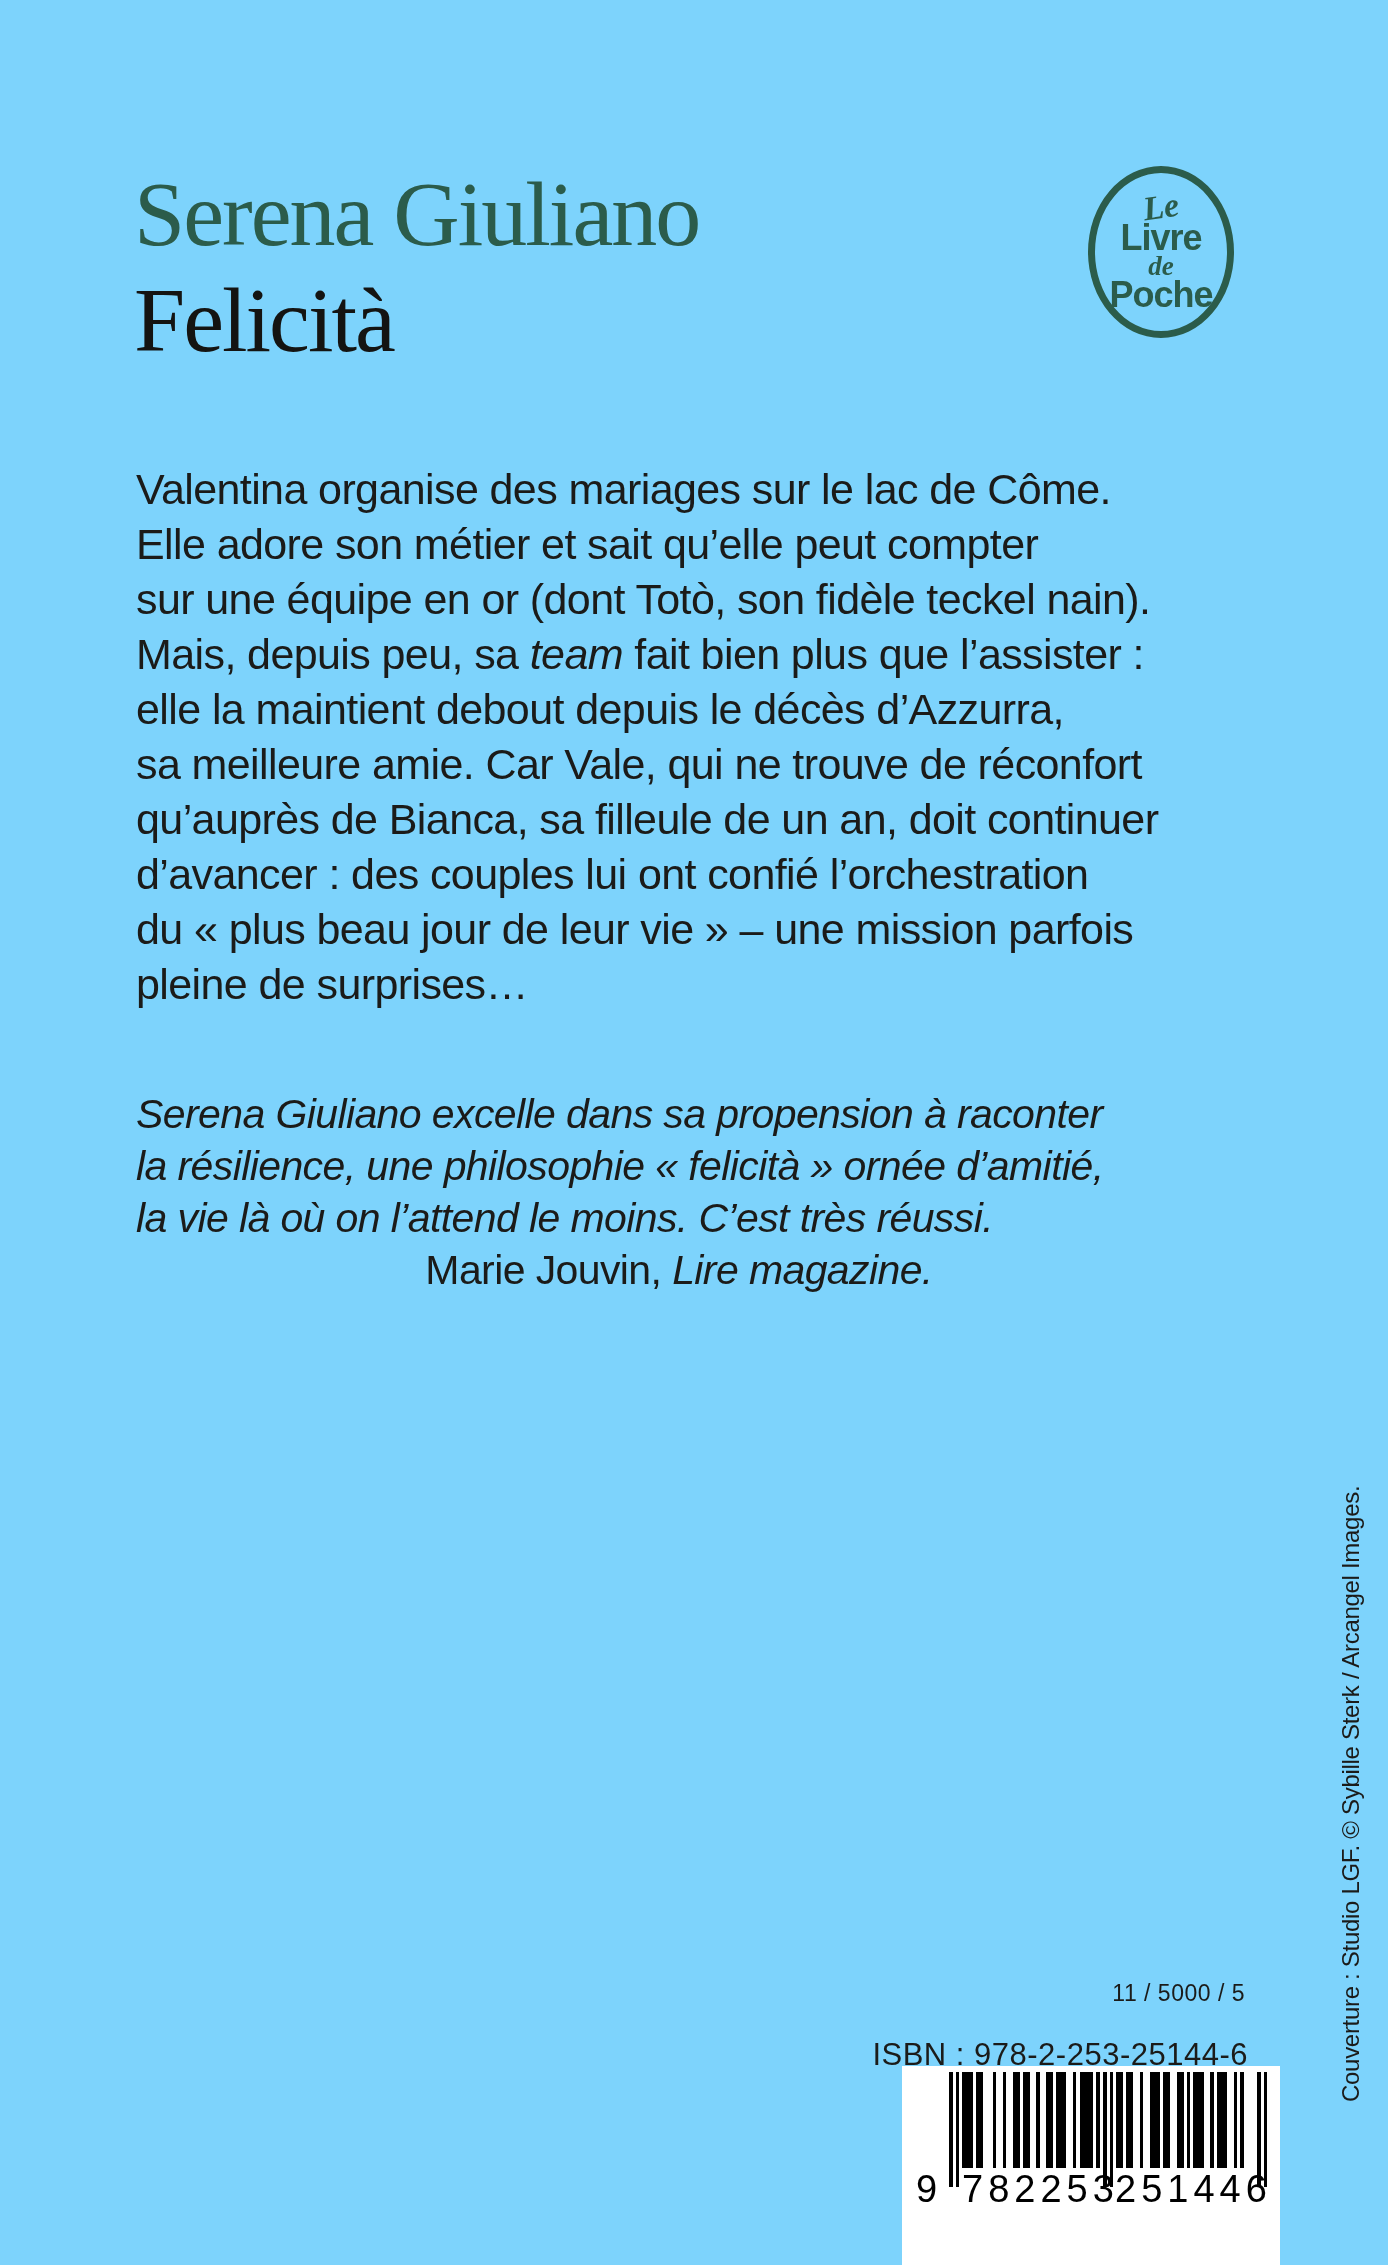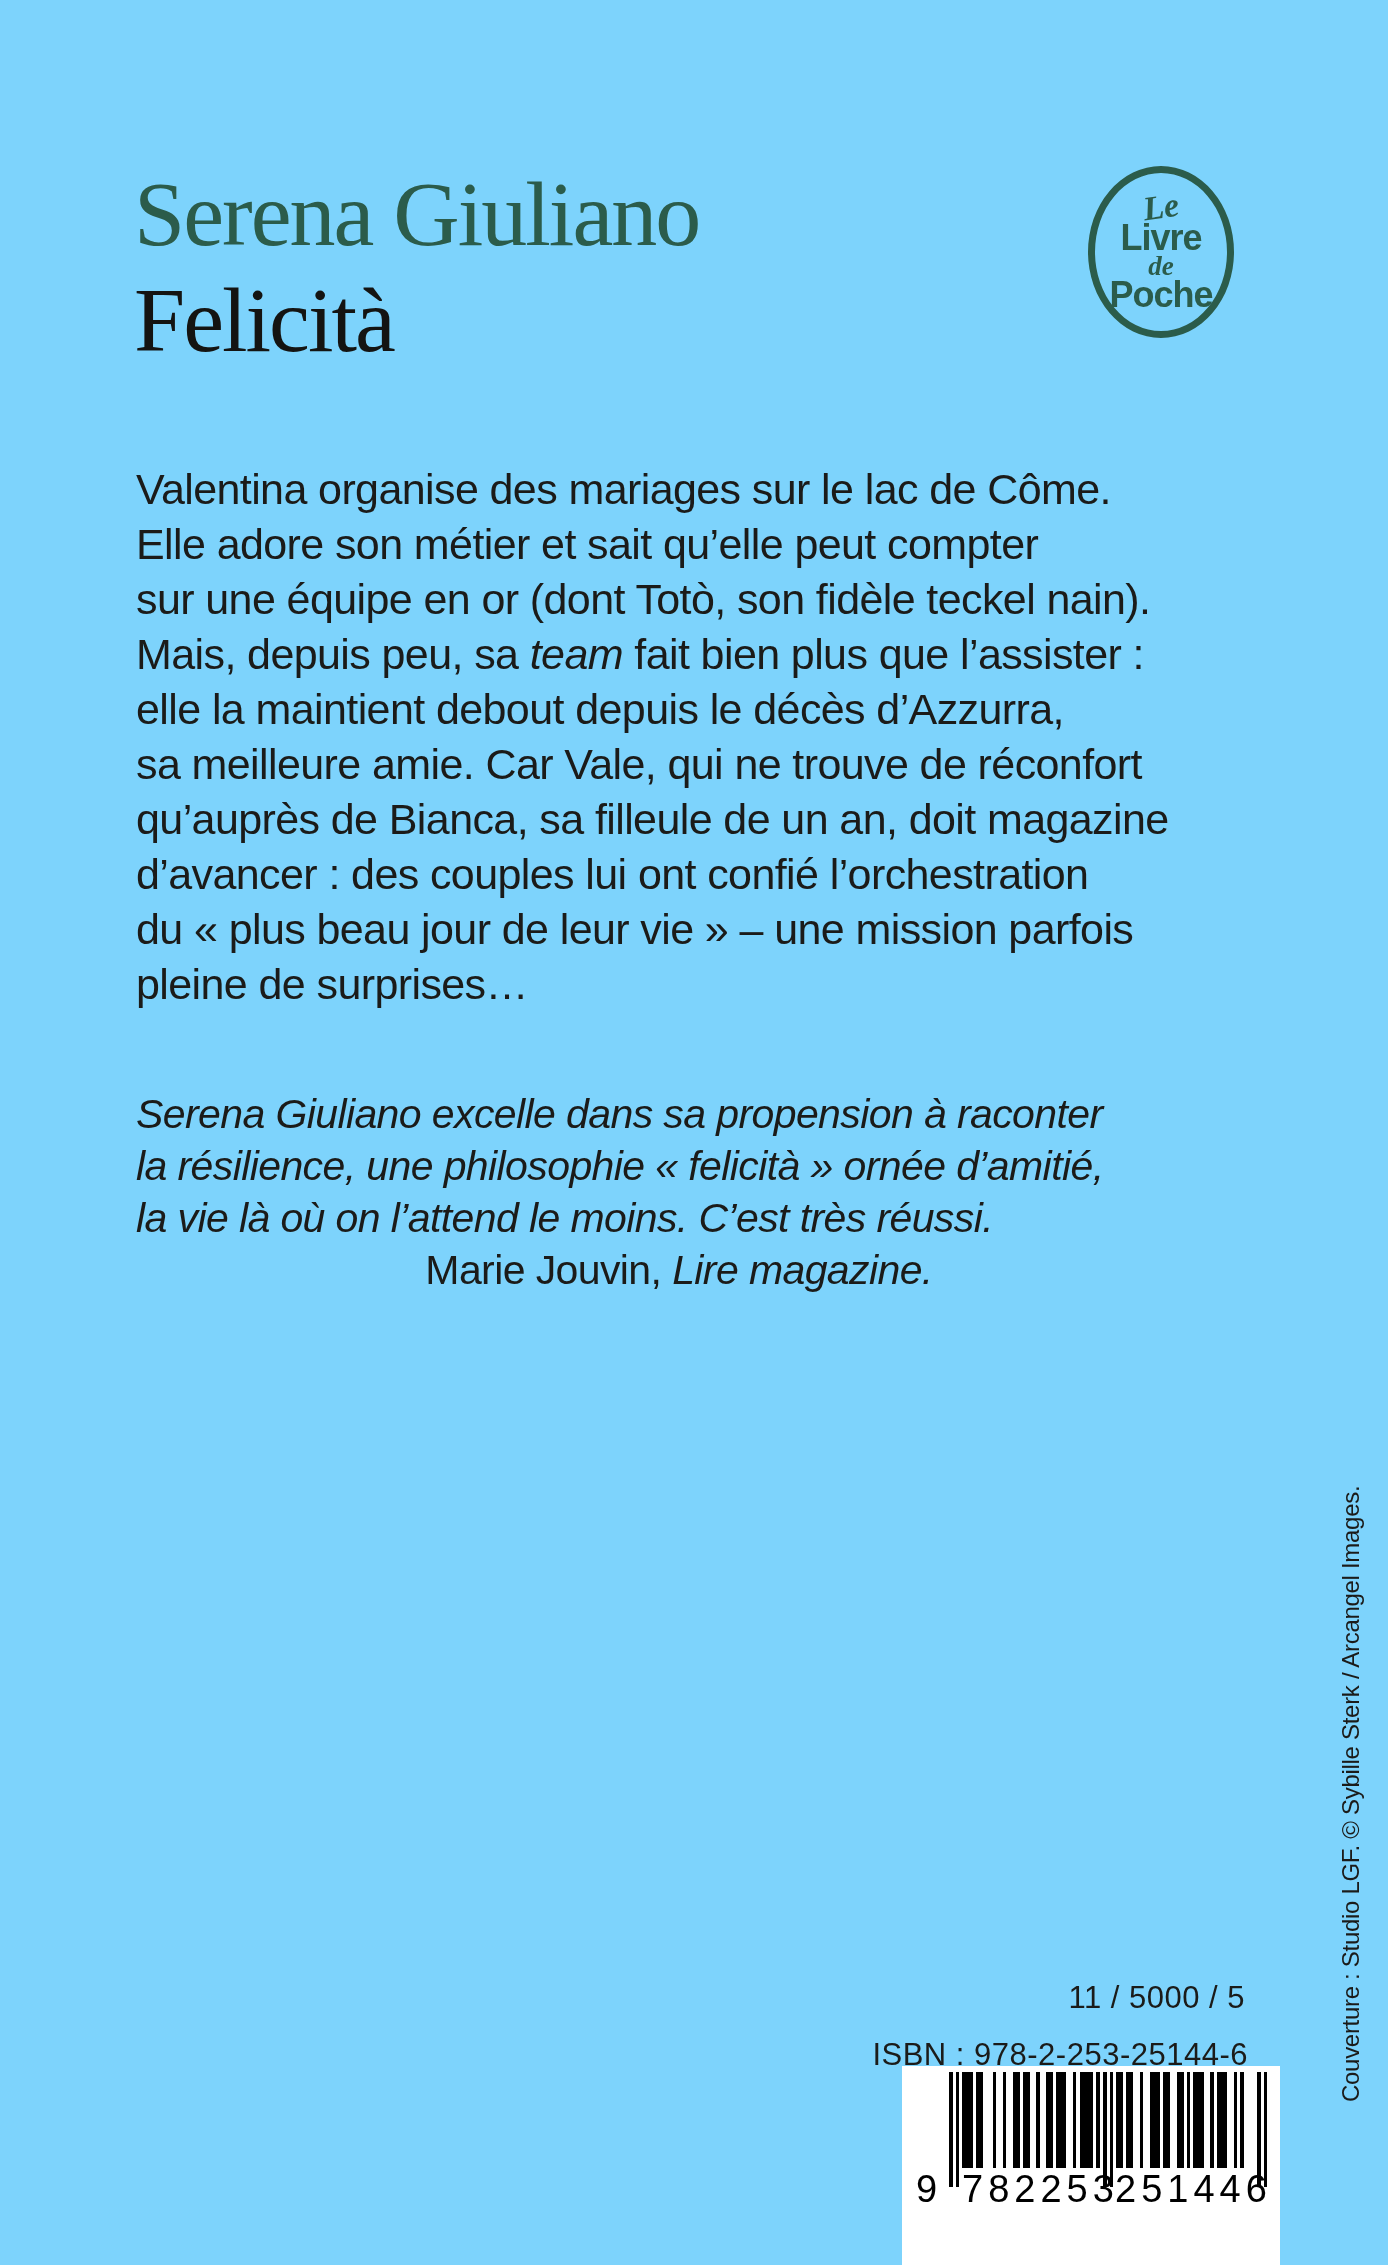--- a/index.html
+++ b/index.html
@@ -43,21 +43,21 @@
     position:absolute;left:136px;top:1088px;width:1086px;
     font-size:41px;line-height:52px;letter-spacing:-0.6px;
     font-style:italic;color:#1b1b19;
   }
   .attrib{text-align:center;font-style:normal;white-space:nowrap;}
   .credit{
     position:absolute;left:1337px;top:2102px;
     transform:rotate(-90deg);transform-origin:0 0;
     white-space:nowrap;font-size:24px;letter-spacing:-0.3px;color:#1b1b19;
   }
-  .print-code{position:absolute;right:143px;top:1980px;font-size:31px;letter-spacing:0.5px;color:#1b1b19;white-space:nowrap;}
+  .print-code{position:absolute;right:143px;top:1980px;font-size:23px;letter-spacing:0.5px;color:#1b1b19;white-space:nowrap;}
   .isbn{position:absolute;right:140px;top:2021px;font-size:31px;letter-spacing:0.5px;color:#1b1b19;white-space:nowrap;margin-top:16px;}
   .barcode-box{position:absolute;left:902px;top:2066px;width:378px;height:199px;background:#FFFFFF;}
   .bars{position:absolute;left:47px;top:6px;width:318px;height:115px;}
   .bar{position:absolute;top:0;background:#000;}
   .bc-digits{position:absolute;left:0;top:102px;width:100%;height:46px;font-size:38px;color:#000;}
   .d9{position:absolute;left:14px;}
   .g1{position:absolute;left:60px;width:146px;text-align:center;letter-spacing:5px;}
   .g2{position:absolute;left:213px;width:146px;text-align:center;letter-spacing:5px;}
 </style>
 </head>
@@ -75,21 +75,21 @@
     <div class="logo-poche">Poche</div>
   </div>
 
   <div class="synopsis">
       <div class="body-line"><span>Valentina organise des mariages sur le lac de Côme.</span></div>
       <div class="body-line"><span>Elle adore son métier et sait qu’elle peut compter</span></div>
       <div class="body-line"><span>sur une équipe en or (dont Totò, son fidèle teckel nain).</span></div>
       <div class="body-line"><span>Mais, depuis peu, sa </span><span class="it">team</span><span> fait bien plus que l’assister :</span></div>
       <div class="body-line"><span>elle la maintient debout depuis le décès d’Azzurra,</span></div>
       <div class="body-line"><span>sa meilleure amie. Car Vale, qui ne trouve de réconfort</span></div>
-      <div class="body-line"><span>qu’auprès de Bianca, sa filleule de un an, doit magazine</span></div>
+      <div class="body-line"><span>qu’auprès de Bianca, sa filleule de un an, doit continuer</span></div>
       <div class="body-line"><span>d’avancer : des couples lui ont confié l’orchestration</span></div>
       <div class="body-line"><span>du « plus beau jour de leur vie » – une mission parfois</span></div>
       <div class="body-line"><span>pleine de surprises…</span></div>
     </div>
 
   <div class="review">
     <div id="review-lines">
         <div class="body-line">Serena Giuliano excelle dans sa propension à raconter</div>
         <div class="body-line">la résilience, une philosophie « felicità » ornée d’amitié,</div>
         <div class="body-line">la vie là où on l’attend le moins. C’est très réussi.</div>

